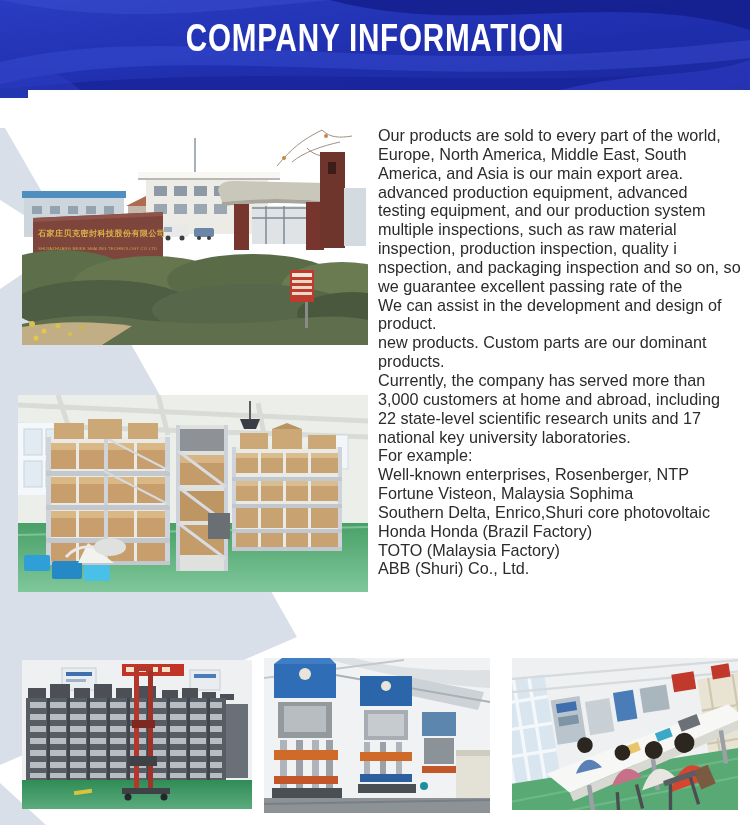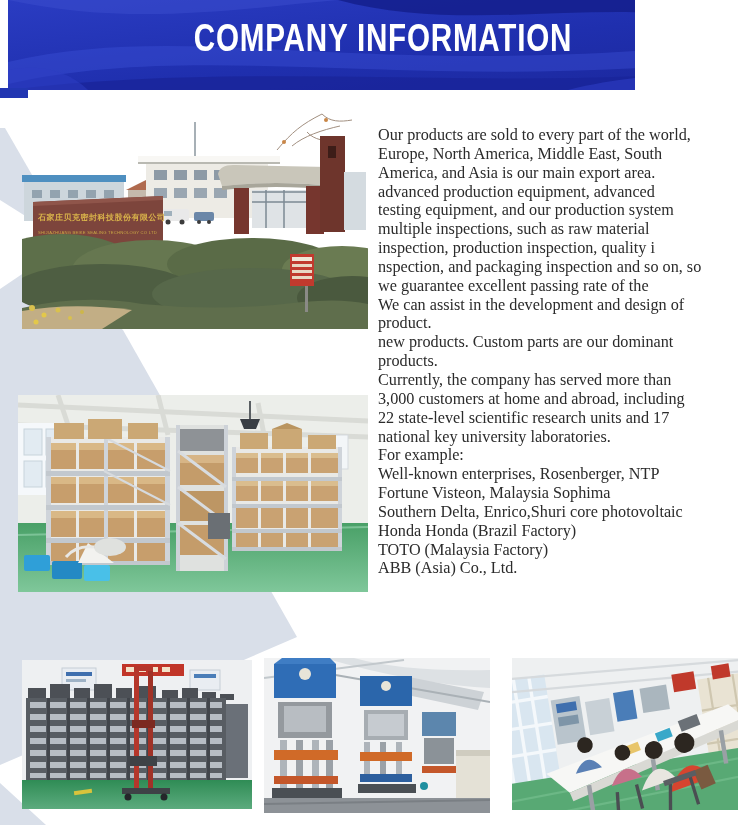--- a/index.html
+++ b/index.html
@@ -1,51 +1,51 @@
 <!DOCTYPE html>
 <html><head>
 <meta charset="utf-8">
 <style>
   html,body{margin:0;padding:0;}
   body{
     width:750px;height:825px;position:relative;overflow:hidden;
     background:#ffffff;font-family:"Liberation Sans",sans-serif;
   }
   
-  .header{position:absolute;left:8px;top:0;width:627px;height:90px;overflow:hidden;}
+  .header{position:absolute;left:0;top:0;width:750px;height:90px;overflow:hidden;}
   .header svg{position:absolute;left:0;top:0;}
   .header-title{
     position:absolute;left:0;top:16px;width:750px;text-align:center;
     color:#ffffff;font-weight:bold;font-size:39px;letter-spacing:1px;
     transform:scaleX(0.76);transform-origin:50% 50%;
     white-space:nowrap;
   }
   .header-tab{position:absolute;left:0;top:88px;width:28px;height:10px;background:#2236b2;}
   
   .bg-shape{position:absolute;background:#d9dfe9;}
   .wedge-top{left:0;top:128px;width:120px;height:125px;
     clip-path:polygon(0 0,5px 0,73px 118px,0 72px);}
   .chevron-main{left:0;top:240px;width:300px;height:530px;
     clip-path:polygon(0 49px,40px 22px,123px 90px,297px 397px,0 525px);}
   .corner-tri{left:0;top:780px;width:50px;height:45px;
     clip-path:polygon(0 3px,46px 45px,0 45px);}
   
   .photo{position:absolute;overflow:hidden;}
   .photo svg{display:block;}
-  .photo-entrance{left:22px;top:112px;width:346px;height:217px;}
+  .photo-entrance{left:22px;top:128px;width:346px;height:217px;}
   .photo-warehouse{left:18px;top:395px;width:350px;height:197px;}
   .photo-racks{left:22px;top:660px;width:230px;height:149px;}
   .photo-machines{left:264px;top:658px;width:226px;height:155px;}
   .photo-office{left:512px;top:658px;width:226px;height:152px;}
   
   .about{
     position:absolute;left:378px;top:126px;width:370px;
     color:#2b2b2b;font-size:16.2px;line-height:18.85px;
   }
-  .about-line{white-space:nowrap;font-family:Liberation Serif, serif;}
+  .about-line{white-space:nowrap;}
 </style>
 </head>
 <body>
 
 <div class="header">
   <svg width="750" height="90" viewBox="0 0 750 90">
     <defs>
       <linearGradient id="hg" x1="0" y1="0" x2="1" y2="1">
         <stop offset="0" stop-color="#2a3cc2"></stop>
         <stop offset="0.55" stop-color="#1f2fae"></stop>
@@ -192,21 +192,21 @@
     <div class="about-line">Currently, the company has served more than</div>
     <div class="about-line">3,000 customers at home and abroad, including</div>
     <div class="about-line">22 state-level scientific research units and 17</div>
     <div class="about-line">national key university laboratories.</div>
     <div class="about-line">For example:</div>
     <div class="about-line">Well-known enterprises, Rosenberger, NTP</div>
     <div class="about-line">Fortune Visteon, Malaysia Sophima</div>
     <div class="about-line">Southern Delta, Enrico,Shuri core photovoltaic</div>
     <div class="about-line">Honda Honda (Brazil Factory)</div>
     <div class="about-line">TOTO (Malaysia Factory)</div>
-    <div class="about-line">ABB (Asia) Co., Ltd.</div>
+    <div class="about-line">ABB (Shuri) Co., Ltd.</div>
   </div>
 
 <div class="photo photo-warehouse">
   <svg width="350" height="197" viewBox="0 0 350 197">
     <rect x="0" y="0" width="350" height="197" fill="#eceeea"></rect>
 
     <g stroke="#d8d9d4" stroke-width="5" opacity="0.9">
       <path d="M0,10 L350,26" fill="none"></path>
       <path d="M0,30 L350,42" fill="none"></path>
       <path d="M40,0 L60,60 M140,0 L150,40 M240,8 L246,40"></path>

